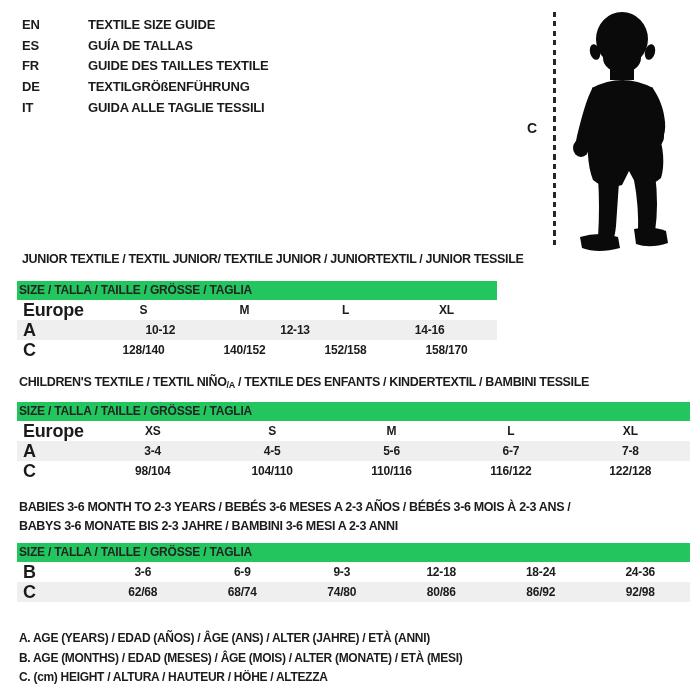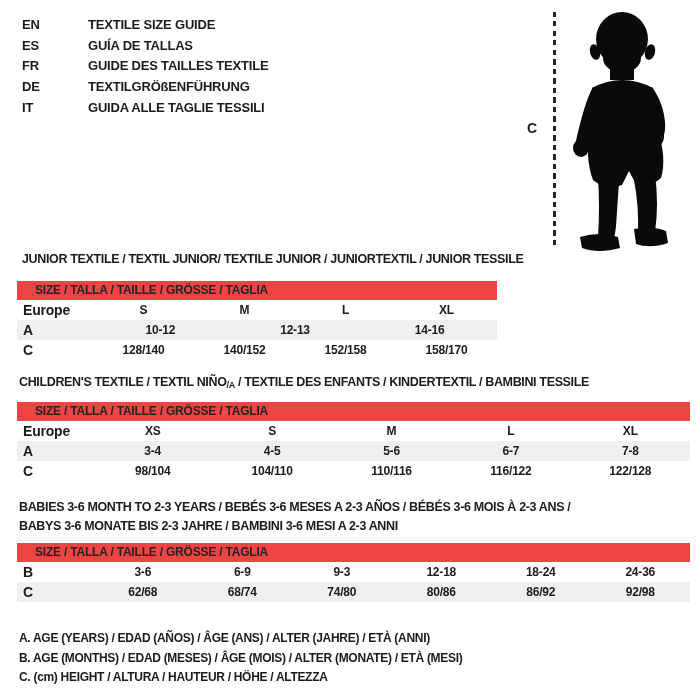--- a/index.html
+++ b/index.html
@@ -16,24 +16,24 @@
   .dashed-line{position:absolute;left:553px;top:12px;width:3px;height:234px;
     background:repeating-linear-gradient(to bottom,#262626 0 5px,transparent 5px 9.5px);}
   .measure-label{position:absolute;left:527px;top:120px;font-size:14px;font-weight:700;}
 
   
   .sec-heading{position:absolute;font-size:12.5px;font-weight:700;letter-spacing:-0.35px;white-space:nowrap;}
   .sec-heading .sub{font-size:9px;vertical-align:-2px;}
 
   
   .size-table{position:absolute;font-weight:700;letter-spacing:-0.2px;}
-  .size-bar{height:19px;line-height:19px;background:#ef4444;padding-left:18px;font-size:12px;color:#242424;white-space:nowrap;}
+  .size-bar{height:19px;line-height:19px;background:#22c55e;padding-left:2px;font-size:12px;color:#242424;white-space:nowrap;}
   .t-row{display:flex;height:20px;line-height:20px;}
   .t-row.shaded{background:#efefef;}
-  .t-label{width:70px;padding-left:6px;font-size:14px;}
+  .t-label{width:70px;padding-left:6px;font-size:18px;}
   .t-cell{flex:1;text-align:center;font-size:12px;}
 
   
   .footnotes{position:absolute;left:19px;top:629px;font-size:12px;font-weight:700;letter-spacing:-0.3px;line-height:19.5px;white-space:nowrap;}
 </style>
 </head>
 <body>
 
 <div class="canvas">
 

